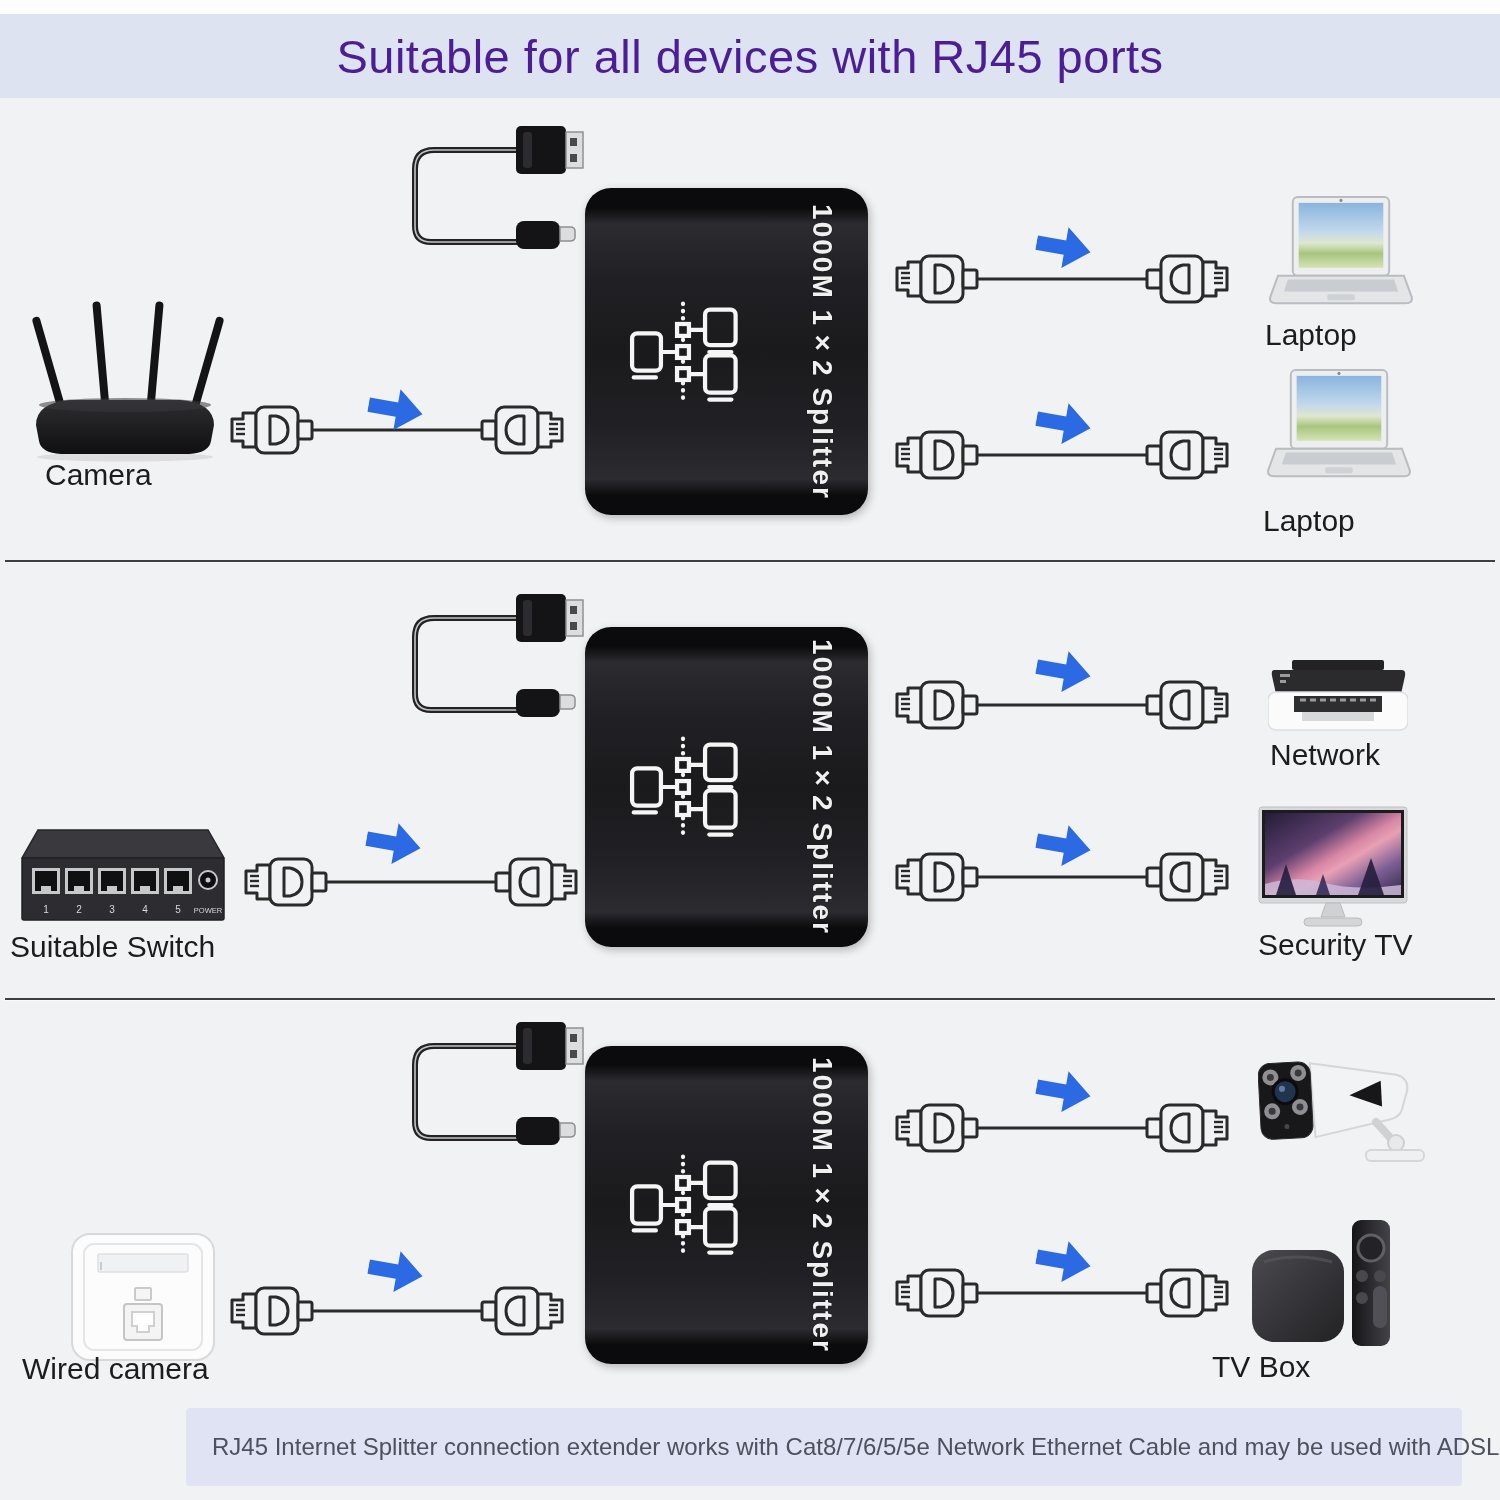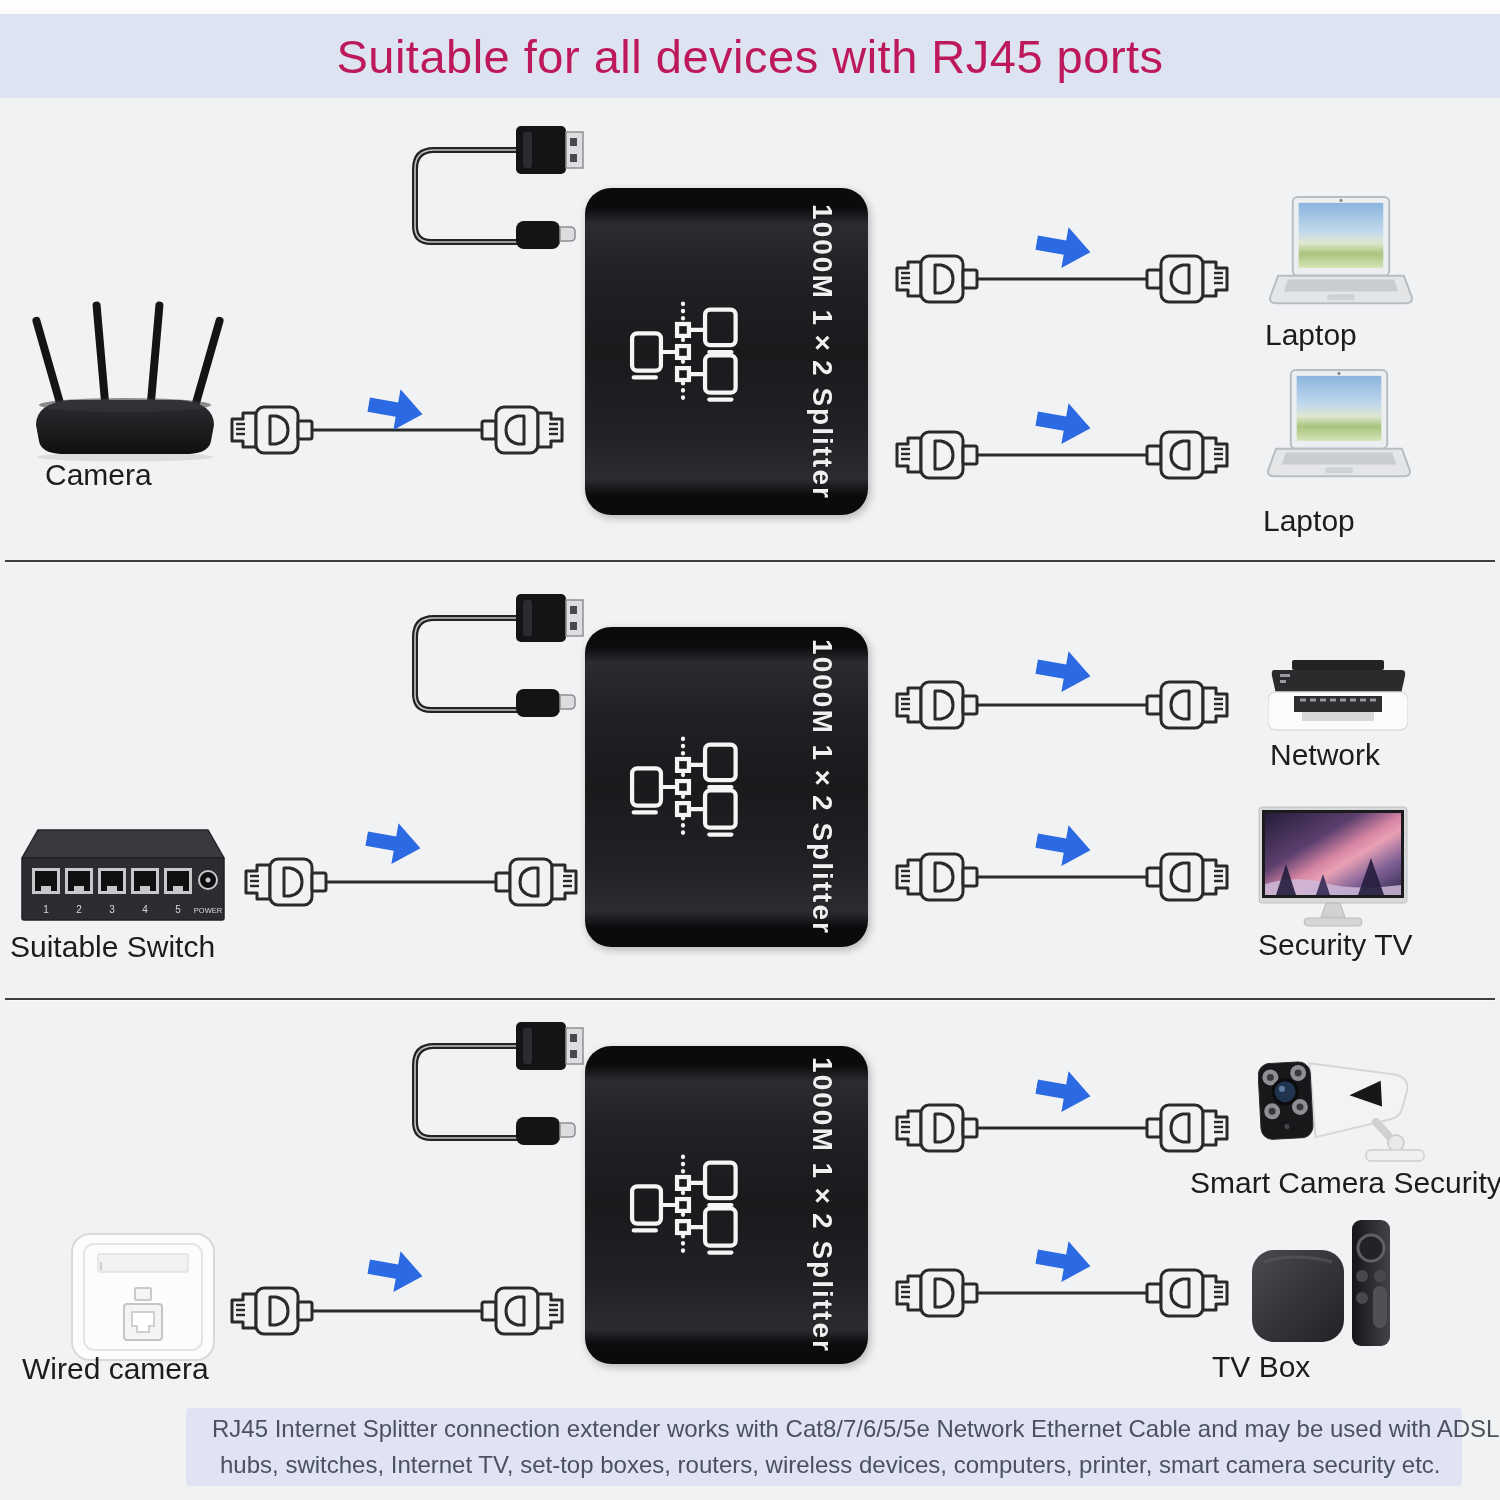--- a/index.html
+++ b/index.html
@@ -4,21 +4,21 @@
 <style>
   html,body{margin:0;padding:0;background:#ffffff;}
   .canvas{
     position:relative;width:1500px;height:1500px;overflow:hidden;
     background:#f1f2f3;font-family:"Liberation Sans",sans-serif;
   }
   .top-strip{position:absolute;left:0;top:0;width:100%;height:14px;background:#fdfdfd;}
   .title-bar{
     position:absolute;left:0;top:14px;width:100%;height:84px;background:#dde3f0;
     display:flex;align-items:center;justify-content:center;
-    font-size:47px;color:#be185d;letter-spacing:0.5px;
+    font-size:47px;color:#4c1d95;letter-spacing:0.5px;
   }
   .divider{position:absolute;left:5px;right:5px;height:2px;background:#3f3f3f;border-bottom:1px solid #fafafa;}
   .dev-label{position:absolute;font-size:30px;color:#1c1c1c;text-align:left;white-space:nowrap;}
   .abs{position:absolute;}
   .arrow{position:absolute;width:56px;height:47px;transform:rotate(10deg);fill:#2b6ae3;}
   .splitter{
     position:absolute;width:283px;border-radius:26px;
     background:linear-gradient(180deg,#0b0b0d 0%,#0b0b0d 6%,#2b2b30 11%,#212125 27%,#1a1a1d 50%,#212125 73%,#2b2b30 89%,#0b0b0d 94%,#0b0b0d 100%);
     box-shadow:2px 3px 8px rgba(0,0,0,0.25);
   }
@@ -343,32 +343,30 @@
       <circle cx="42" cy="49" r="8" fill="#8e8e93"></circle>
         <circle cx="42" cy="49" r="3.5" fill="#3a3a3e"></circle>
       <circle cx="28" cy="33" r="12" fill="#20344f" stroke="#0c0c0e" stroke-width="3"></circle>
       <circle cx="25" cy="30" r="3" fill="#5d7ca0"></circle>
       <circle cx="28" cy="68" r="2.5" fill="#46464a"></circle>
     </g>
     <path d="M118,64 L136,84" stroke="#d0d1d3" stroke-width="8" stroke-linecap="round"></path>
     <circle cx="138" cy="85" r="8" fill="#e8e9ea" stroke="#cfcfd1" stroke-width="2"></circle>
     <rect x="108" y="92" width="58" height="11" rx="5" fill="#eff0f1" stroke="#d5d6d8" stroke-width="2"></rect>
   </svg>
-  <div class="dev-label" style="left:1190px;top:1166px;width:300px">Smart Camera Security</div>
 
   <svg class="abs" style="left:1250px;top:1218px" width="145" height="130" viewBox="0 0 145 130">
     <rect x="2" y="32" width="92" height="92" rx="22" fill="url(#boxg)"></rect>
     <path d="M14,44 q32,-10 68,0" stroke="#5a5a5f" stroke-width="3" fill="none" opacity="0.6"></path>
     <rect x="102" y="2" width="38" height="126" rx="9" fill="url(#remg)"></rect>
     <circle cx="121" cy="30" r="13" fill="#232327" stroke="#5f5f64" stroke-width="3"></circle>
     <circle cx="112" cy="58" r="6" fill="#48484d"></circle>
     <circle cx="130" cy="58" r="6" fill="#48484d"></circle>
     <circle cx="112" cy="80" r="6" fill="#48484d"></circle>
     <rect x="123" y="68" width="14" height="42" rx="7" fill="#505056"></rect>
   </svg>
   <div class="dev-label" style="left:1212px;top:1350px;width:130px">TV Box</div>
 
   <div class="footer">
     <div class="l1">RJ45 Internet Splitter connection extender works with Cat8/7/6/5/5e Network Ethernet Cable and may be used with ADSL,</div>
-    <div class="l2">hubs, switches, Internet TV, set-top boxes, routers, wireless devices, computers, printer, smart camera security etc.</div>
   </div>
 
 </div>
 
 </body></html>

